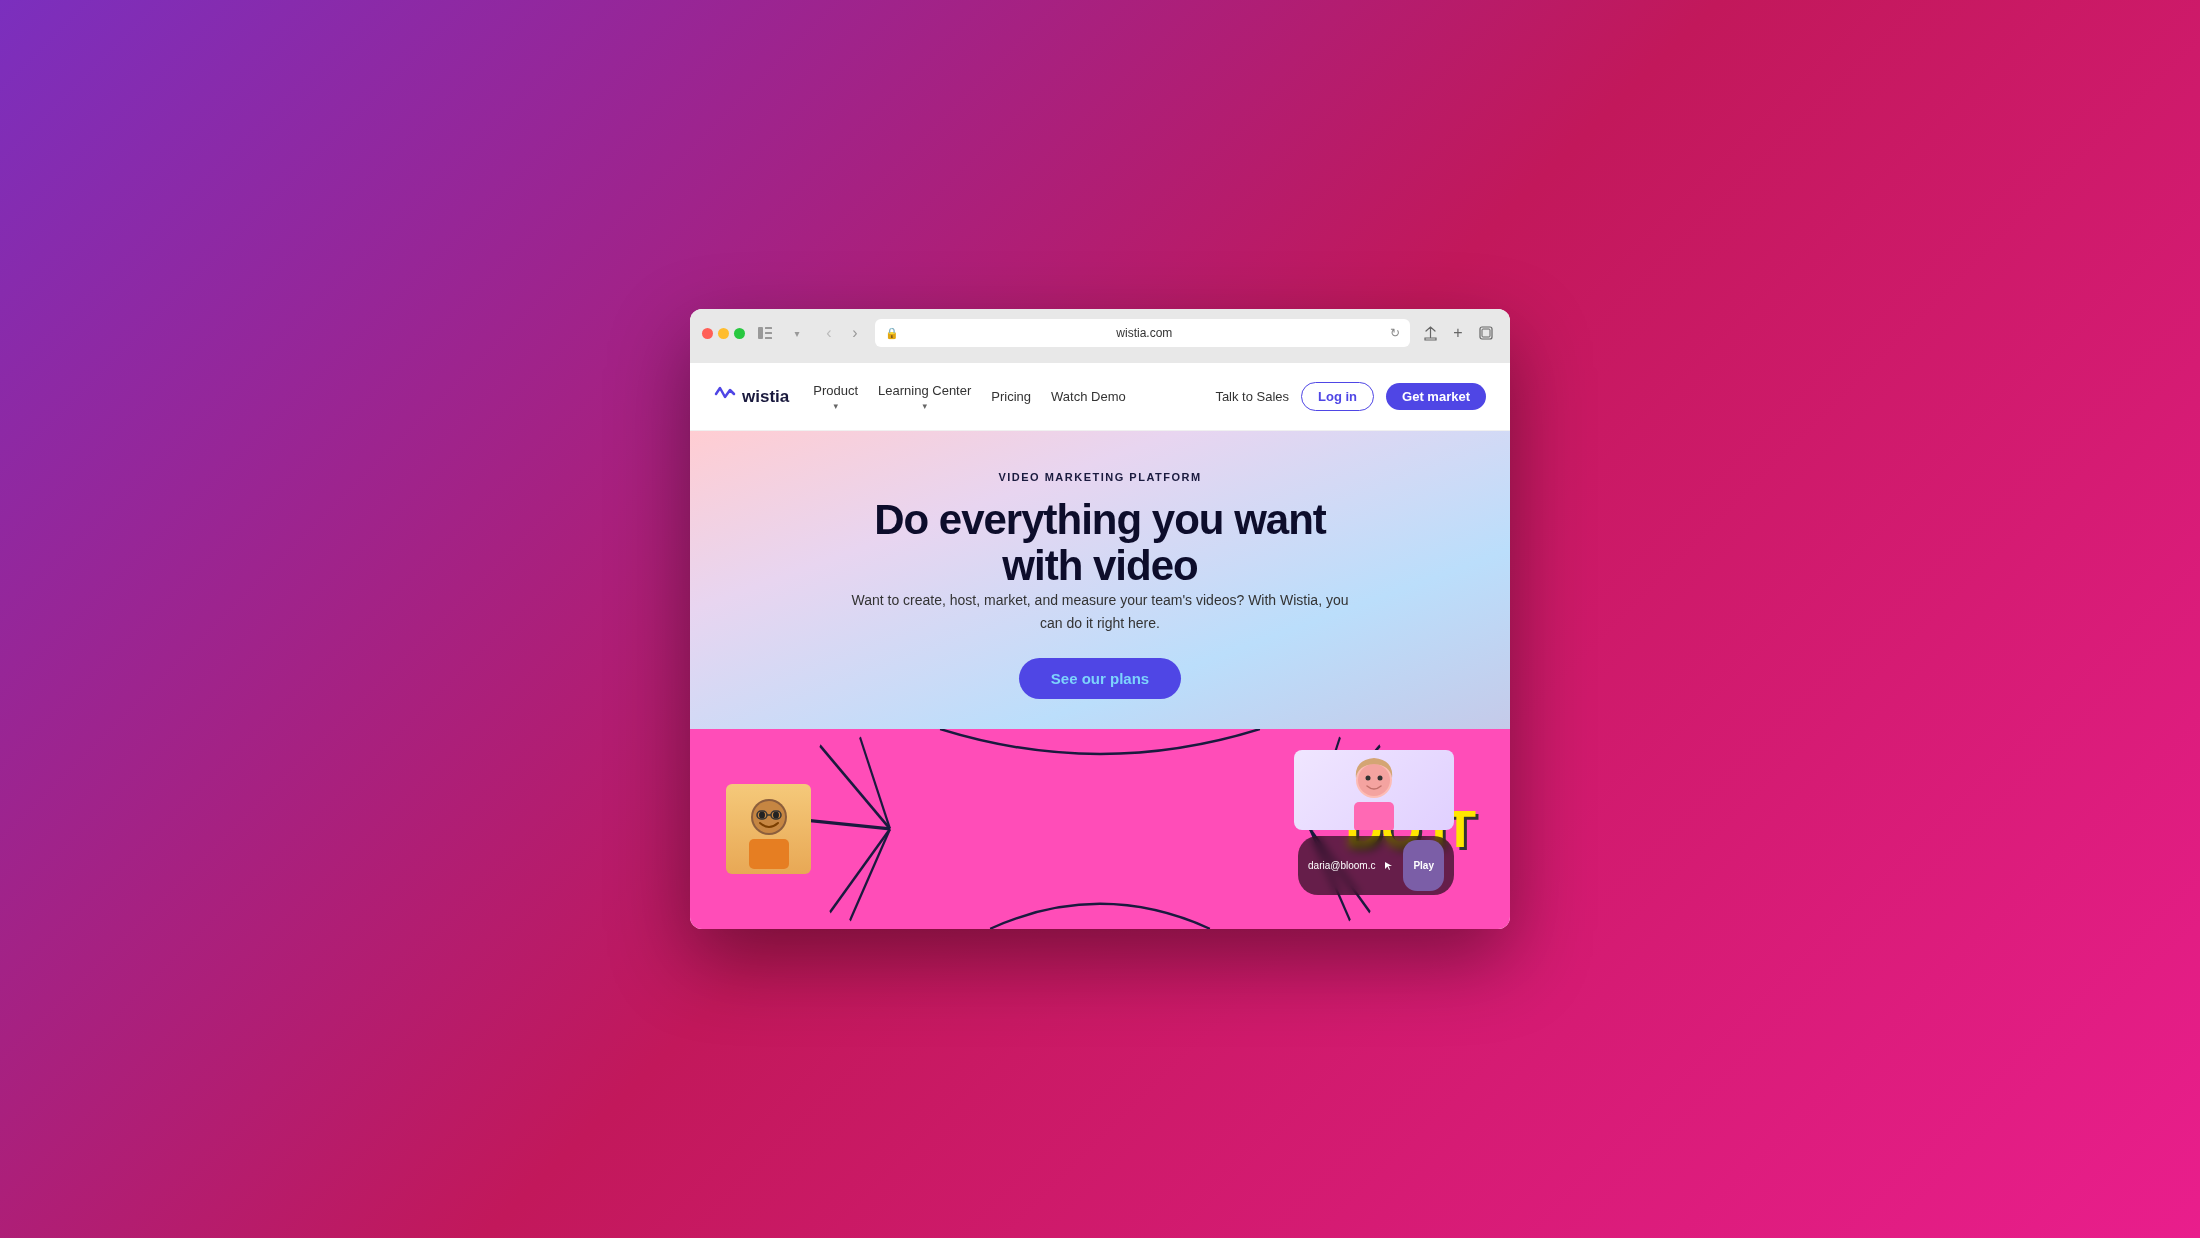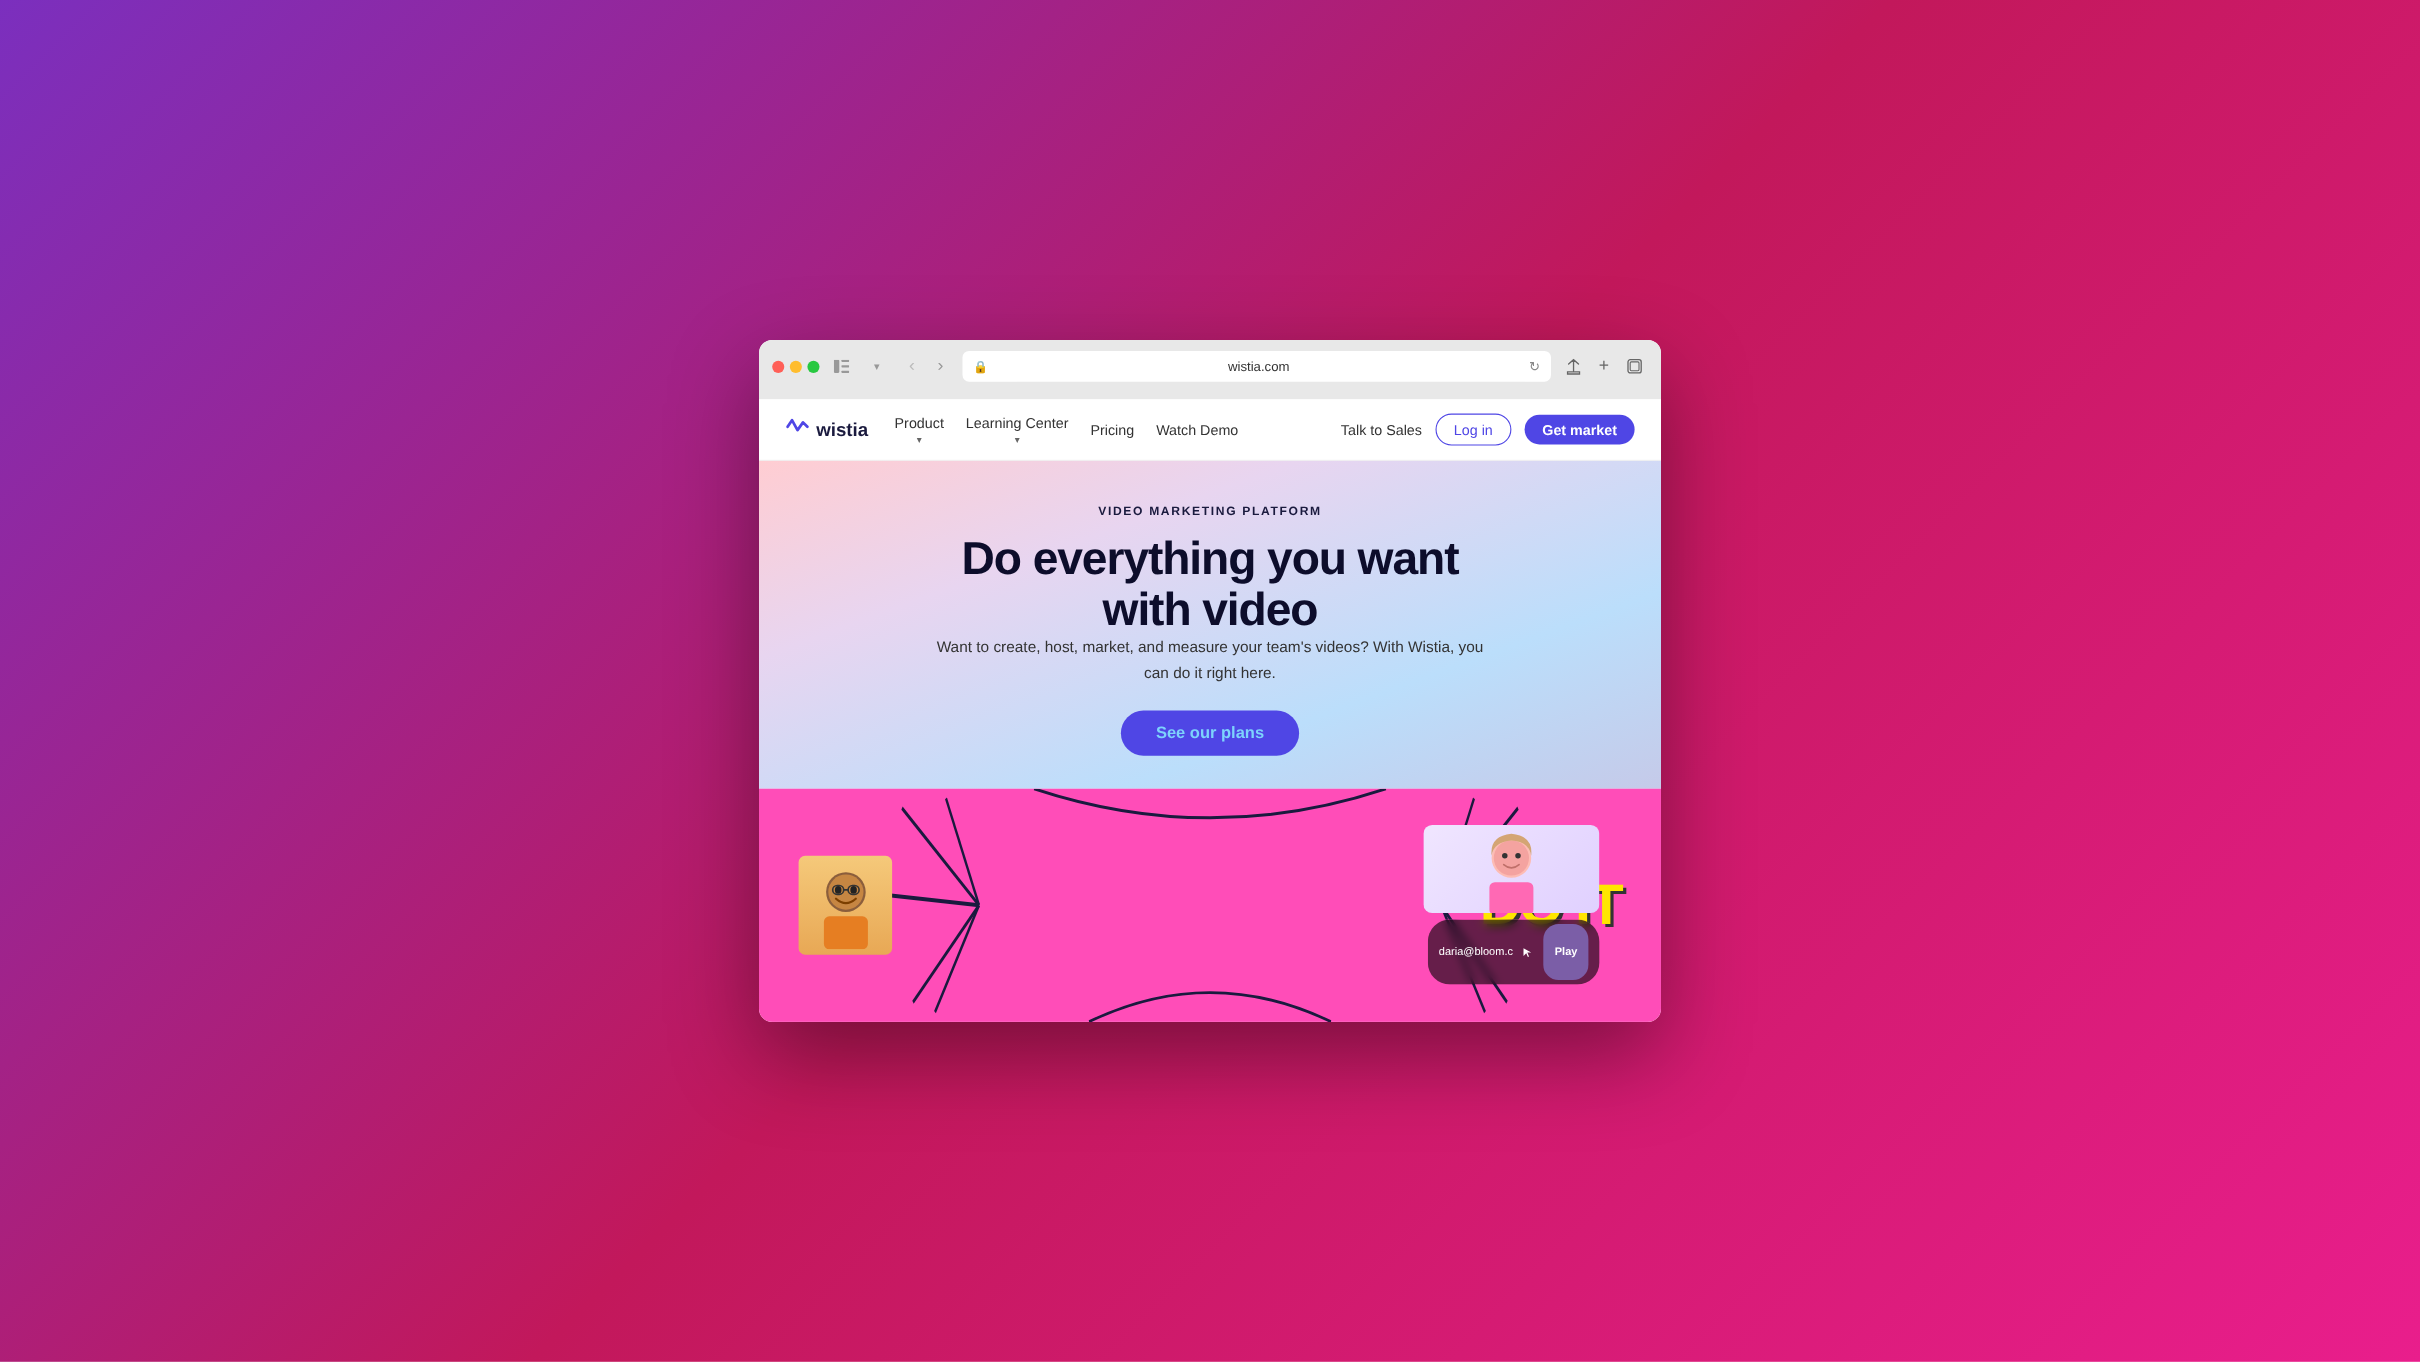--- a/index.html
+++ b/index.html
@@ -133,21 +133,21 @@
       flex: 1;
       display: flex;
       flex-direction: column;
       overflow: hidden;
     }
 
     
     .nav {
       background: #fff;
       padding: 0 24px;
-      height: 56px;
+      height: 68px;
       display: flex;
       align-items: center;
       justify-content: space-between;
       border-bottom: 1px solid #f0f0f0;
       flex-shrink: 0;
     }
 
     .nav-left {
       display: flex;
       align-items: center;
@@ -202,21 +202,21 @@
       cursor: pointer;
     }
 
     .btn-login {
       padding: 6px 16px;
       border: 1.5px solid #4F46E5;
       border-radius: 20px;
       background: transparent;
       color: #4F46E5;
       font-size: 13px;
-      font-weight: 400;
+      font-weight: 700;
       cursor: pointer;
     }
 
     .btn-get-started {
       padding: 6px 16px;
       border-radius: 20px;
       background: #4F46E5;
       color: #fff;
       font-size: 13px;
       font-weight: 600;

